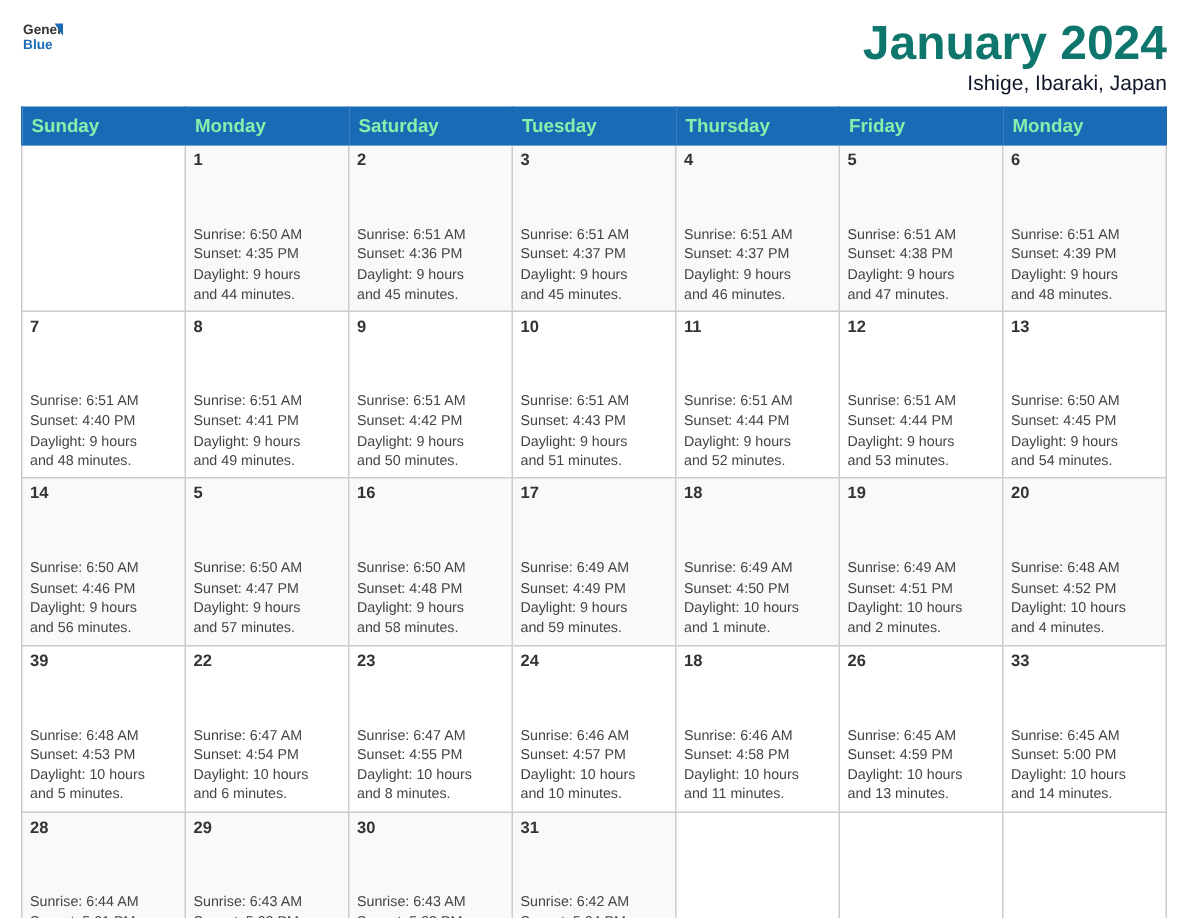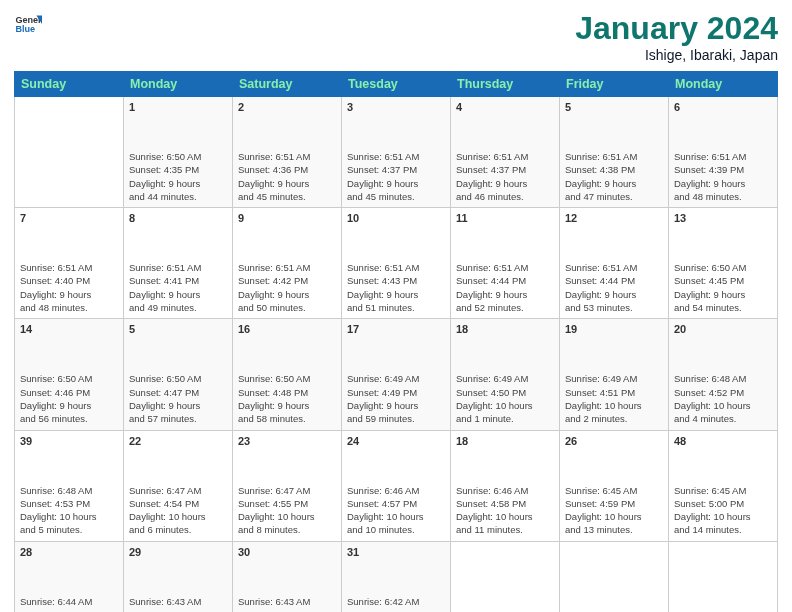--- a/index.html
+++ b/index.html
@@ -303,21 +303,21 @@
 and 11 minutes.</div>
           </td>
           <td>
             <span class="day-number">26</span>
             <div class="cell-content" style="white-space: pre-line;">Sunrise: 6:45 AM
 Sunset: 4:59 PM
 Daylight: 10 hours
 and 13 minutes.</div>
           </td>
           <td>
-            <span class="day-number">48</span>
+            <span class="day-number">33</span>
             <div class="cell-content" style="white-space: pre-line;">Sunrise: 6:45 AM
 Sunset: 5:00 PM
 Daylight: 10 hours
 and 14 minutes.</div>
           </td>
         </tr>
         <tr>
           <td>
             <span class="day-number">28</span>
             <div class="cell-content" style="white-space: pre-line;">Sunrise: 6:44 AM

